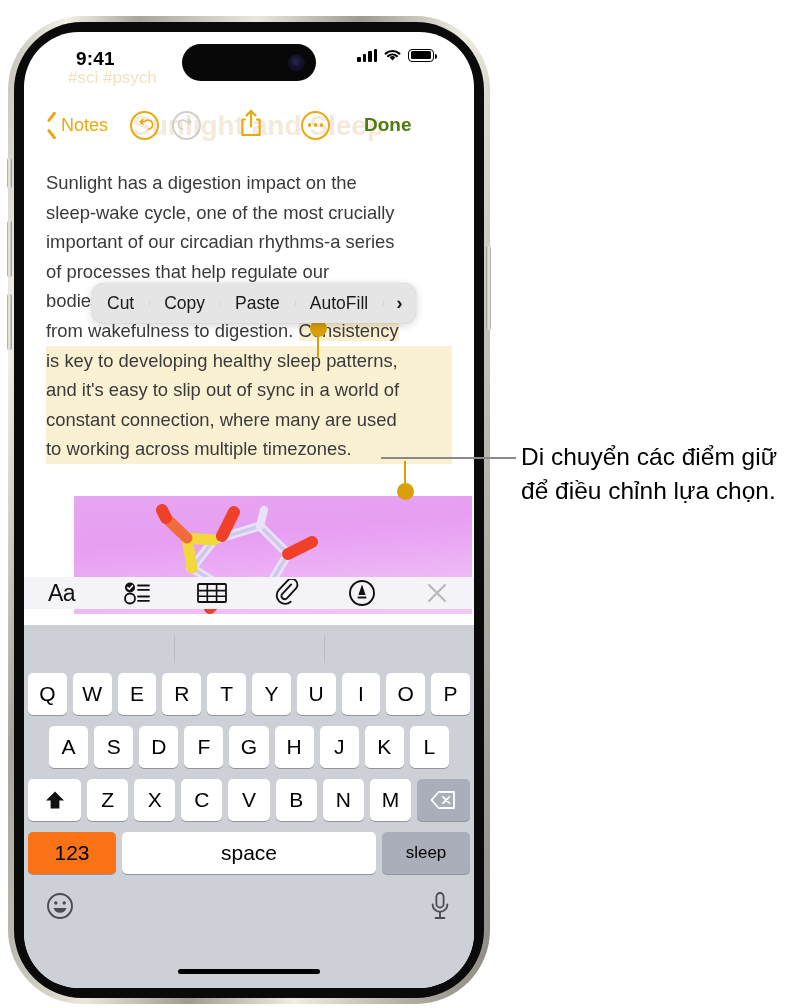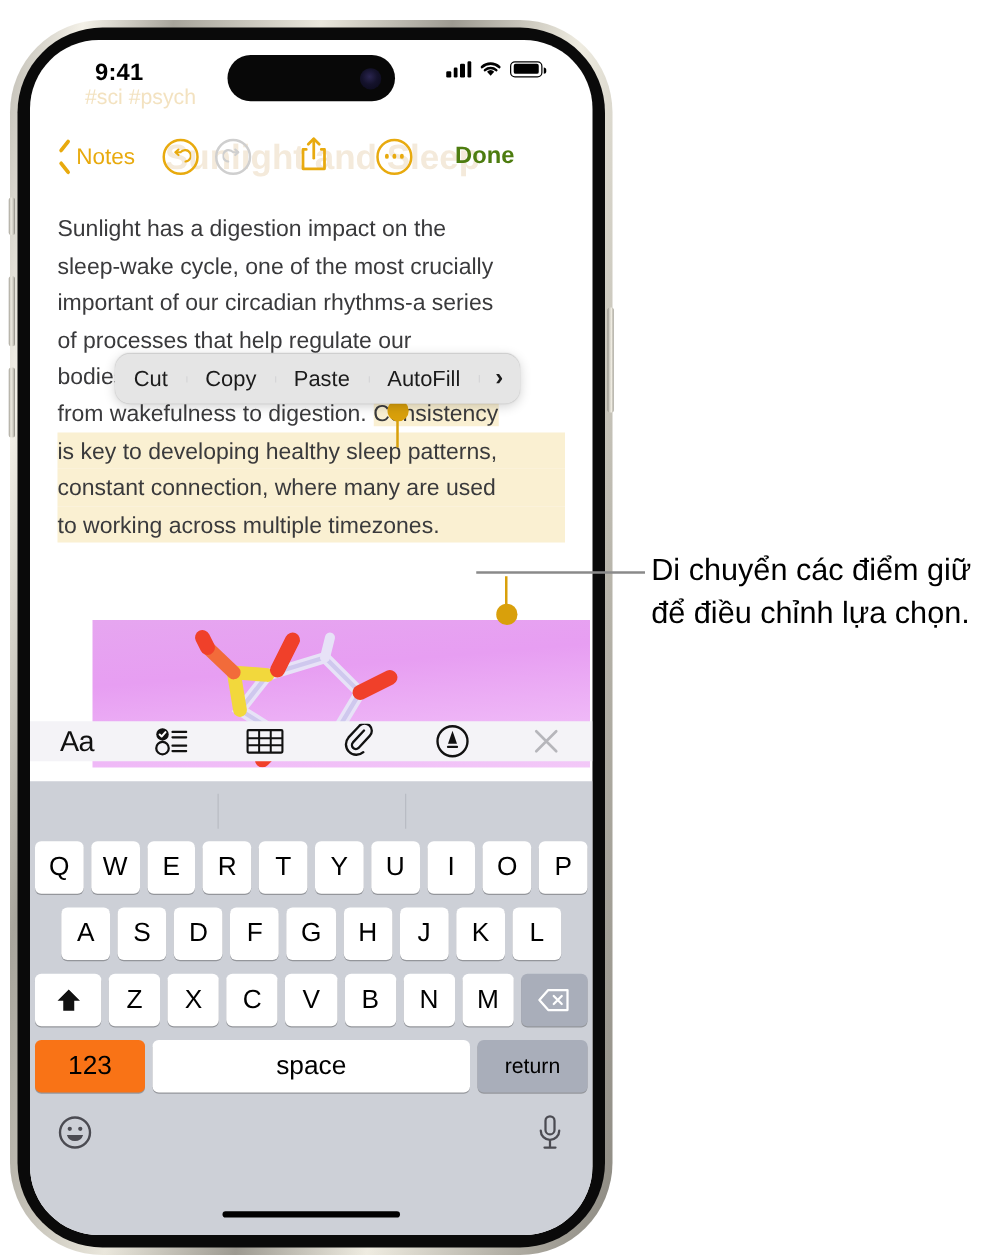--- a/index.html
+++ b/index.html
@@ -306,20 +306,21 @@
     <div class="note-body">
       <div class="note-line">Sunlight has a digestion impact on the</div>
       <div class="note-line">sleep-wake cycle, one of the most crucially</div>
       <div class="note-line">important of our circadian rhythms-a series</div>
       <div class="note-line">of processes that help regulate our</div>
       <div class="note-line">bodies' functions to optimize everything</div>
       <div class="note-line">
         <span>from wakefulness to digestion. </span><span class="hl">Consistency</span>
       </div>
       <div class="note-line hl">is key to developing healthy sleep patterns,</div>
+      <div class="note-line hl">and it's easy to slip out of sync in a world of</div>
       <div class="note-line hl">constant connection, where many are used</div>
       <div class="note-line hl">to working across multiple timezones.</div>
     </div>
 
     <div class="note-image">
       <svg class="mol" viewBox="0 0 398 118" preserveAspectRatio="none">
         <g stroke-linecap="round" fill="none">
           <path d="M118 72 L150 92 L196 88 L214 58 L186 30 L140 44 Z" stroke="#e7e2f7" stroke-width="9"></path>
           <path d="M118 72 L150 92 L196 88 L214 58 L186 30 L140 44 Z" stroke="#cfc8ee" stroke-width="3.5"></path>
           <path d="M118 72 L113 42 L140 44" stroke="#f2d83c" stroke-width="11"></path>
@@ -435,21 +436,21 @@
           <svg width="26" height="20" viewBox="0 0 26 20">
             <path d="M8.6 2 H24 V18 H8.6 L1.5 10 Z" stroke="#fff" stroke-width="1.8" fill="none" stroke-linejoin="round"></path>
             <path d="M13 6.8 L19.4 13.2 M19.4 6.8 L13 13.2" stroke="#fff" stroke-width="1.8" stroke-linecap="round"></path>
           </svg>
         </div>
       </div>
 
       <div class="krow r4">
         <div class="key numkey">123</div>
         <div class="key space">space</div>
-        <div class="key return">return</div>
+        <div class="key return">sleep</div>
       </div>
 
       <div class="kbottom">
         <div>
           <svg width="28" height="28" viewBox="0 0 28 28">
             <circle cx="14" cy="14" r="12" stroke="#4b4b52" stroke-width="1.9" fill="none"></circle>
             <circle cx="9.8" cy="11" r="1.7" fill="#4b4b52"></circle>
             <circle cx="18.2" cy="11" r="1.7" fill="#4b4b52"></circle>
             <path d="M7.5 16 H20.5 a6.8 6.8 0 0 1 -13 0 Z" fill="#4b4b52"></path>
           </svg>

